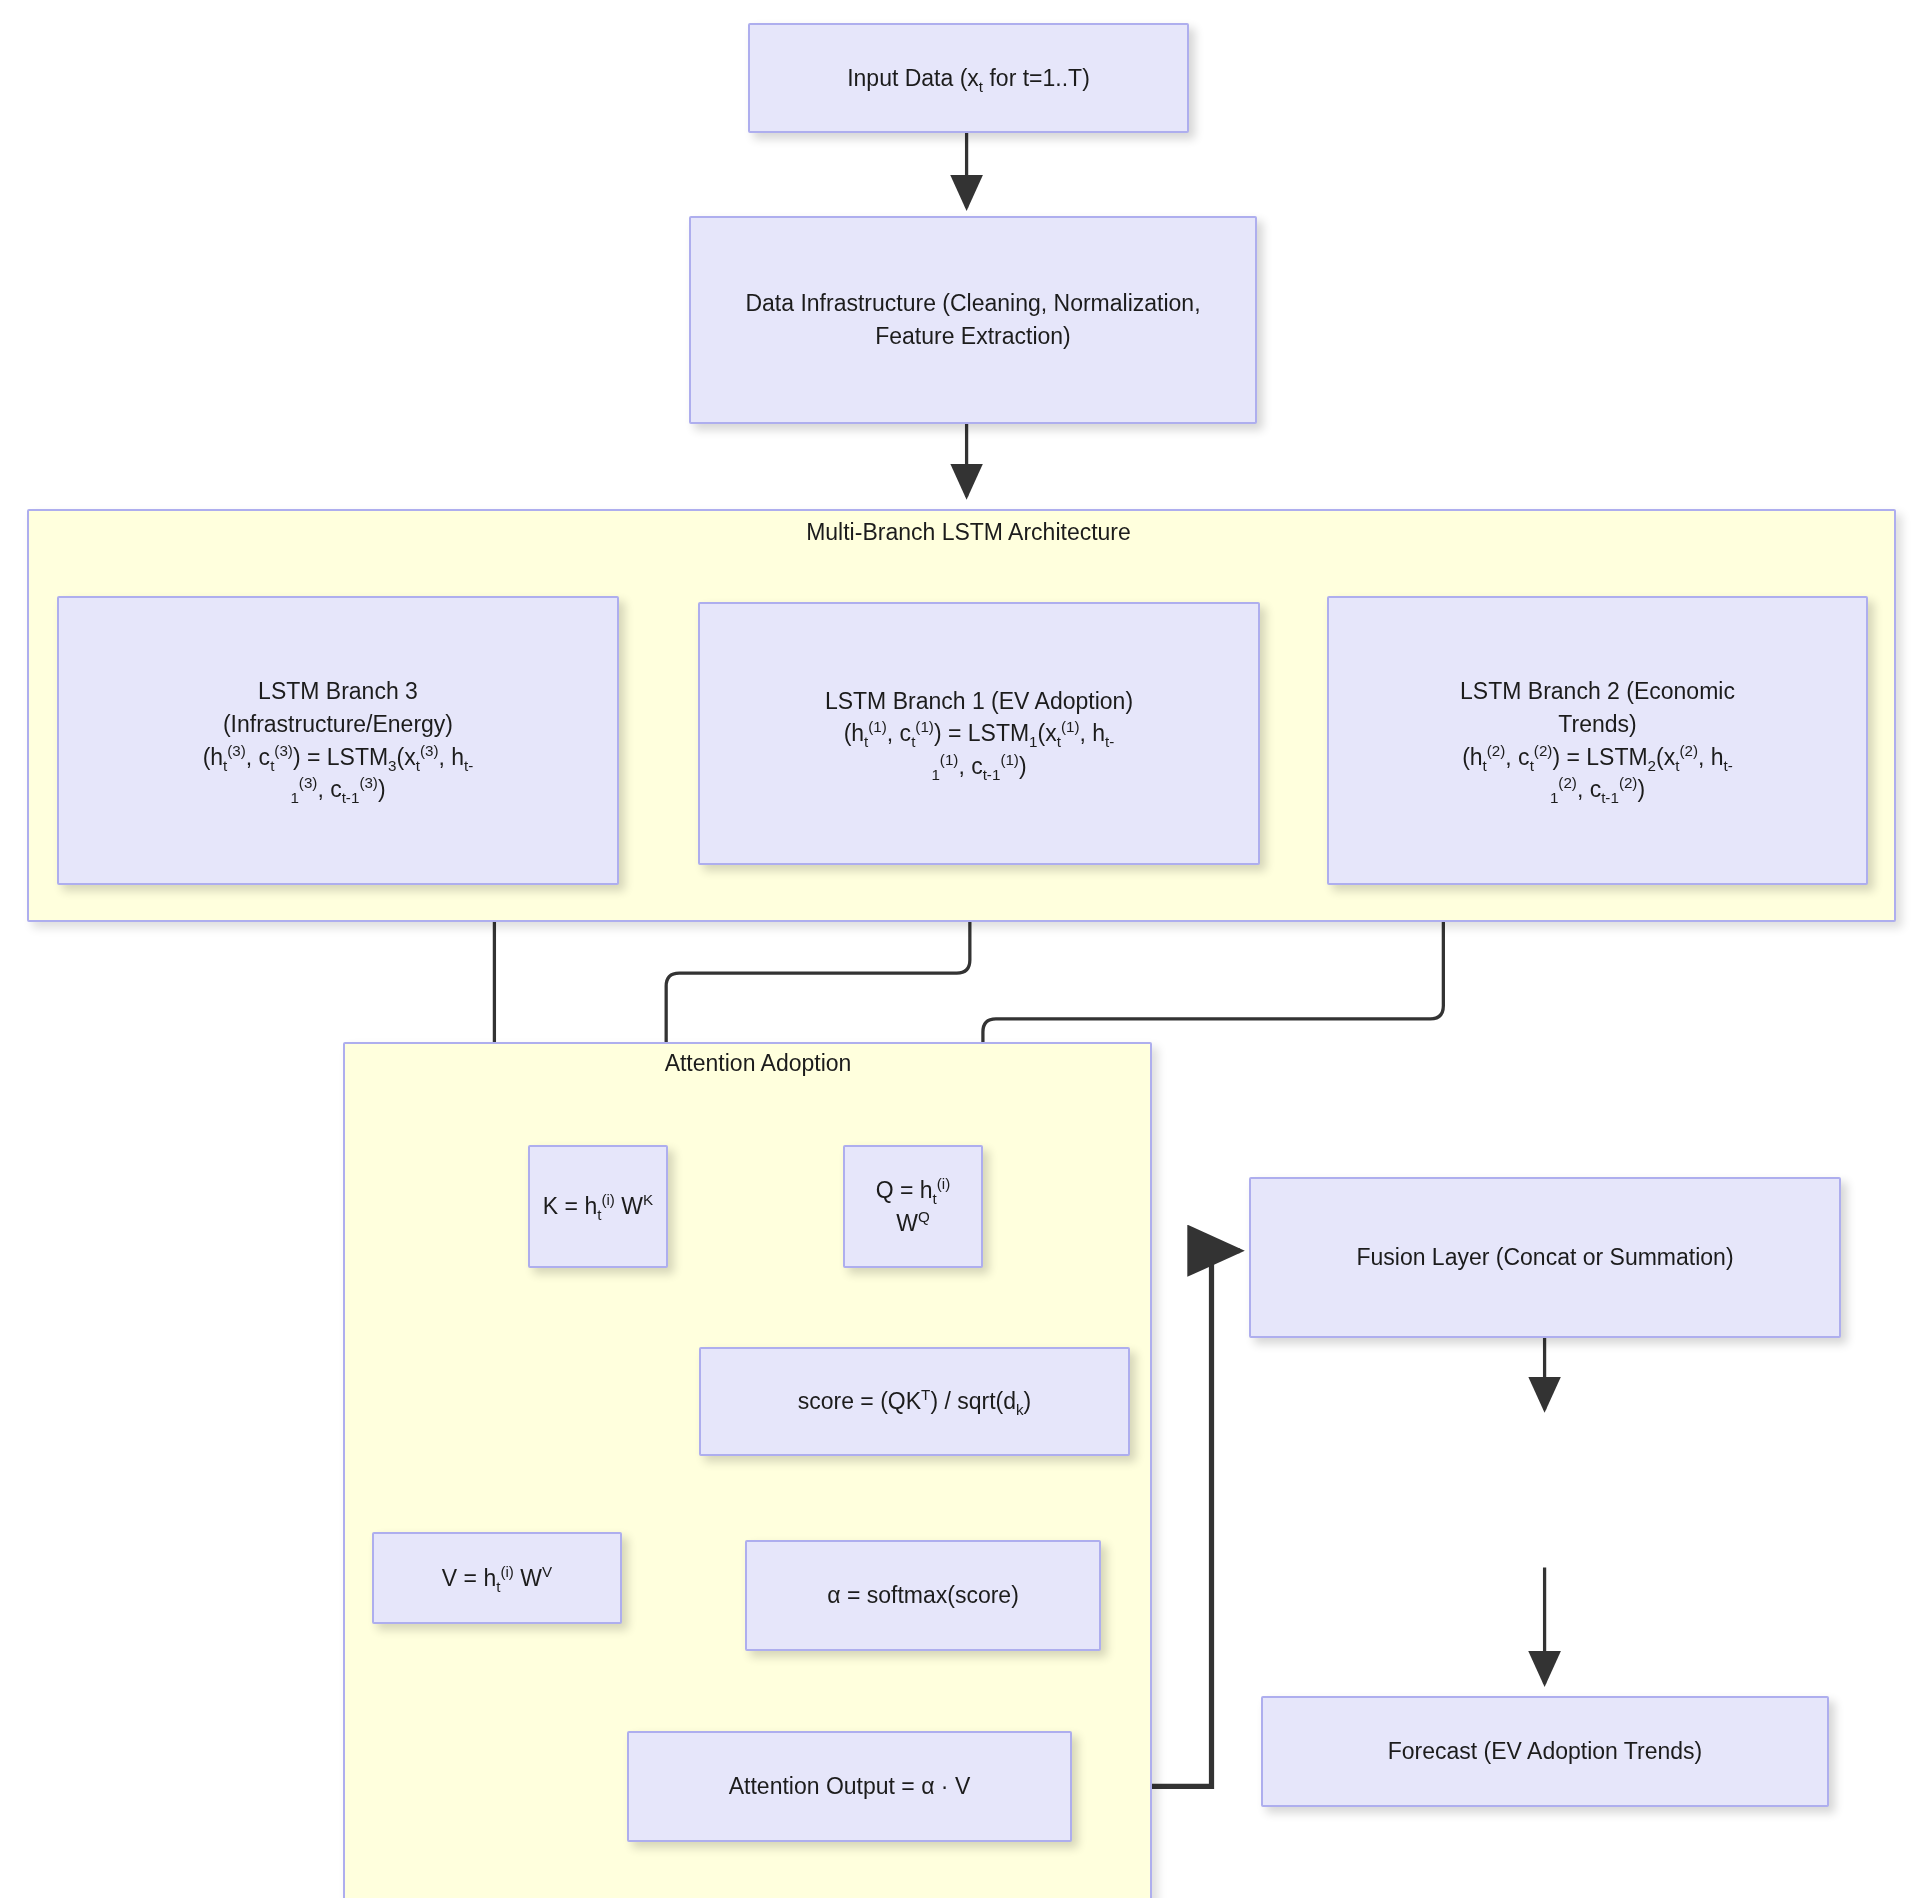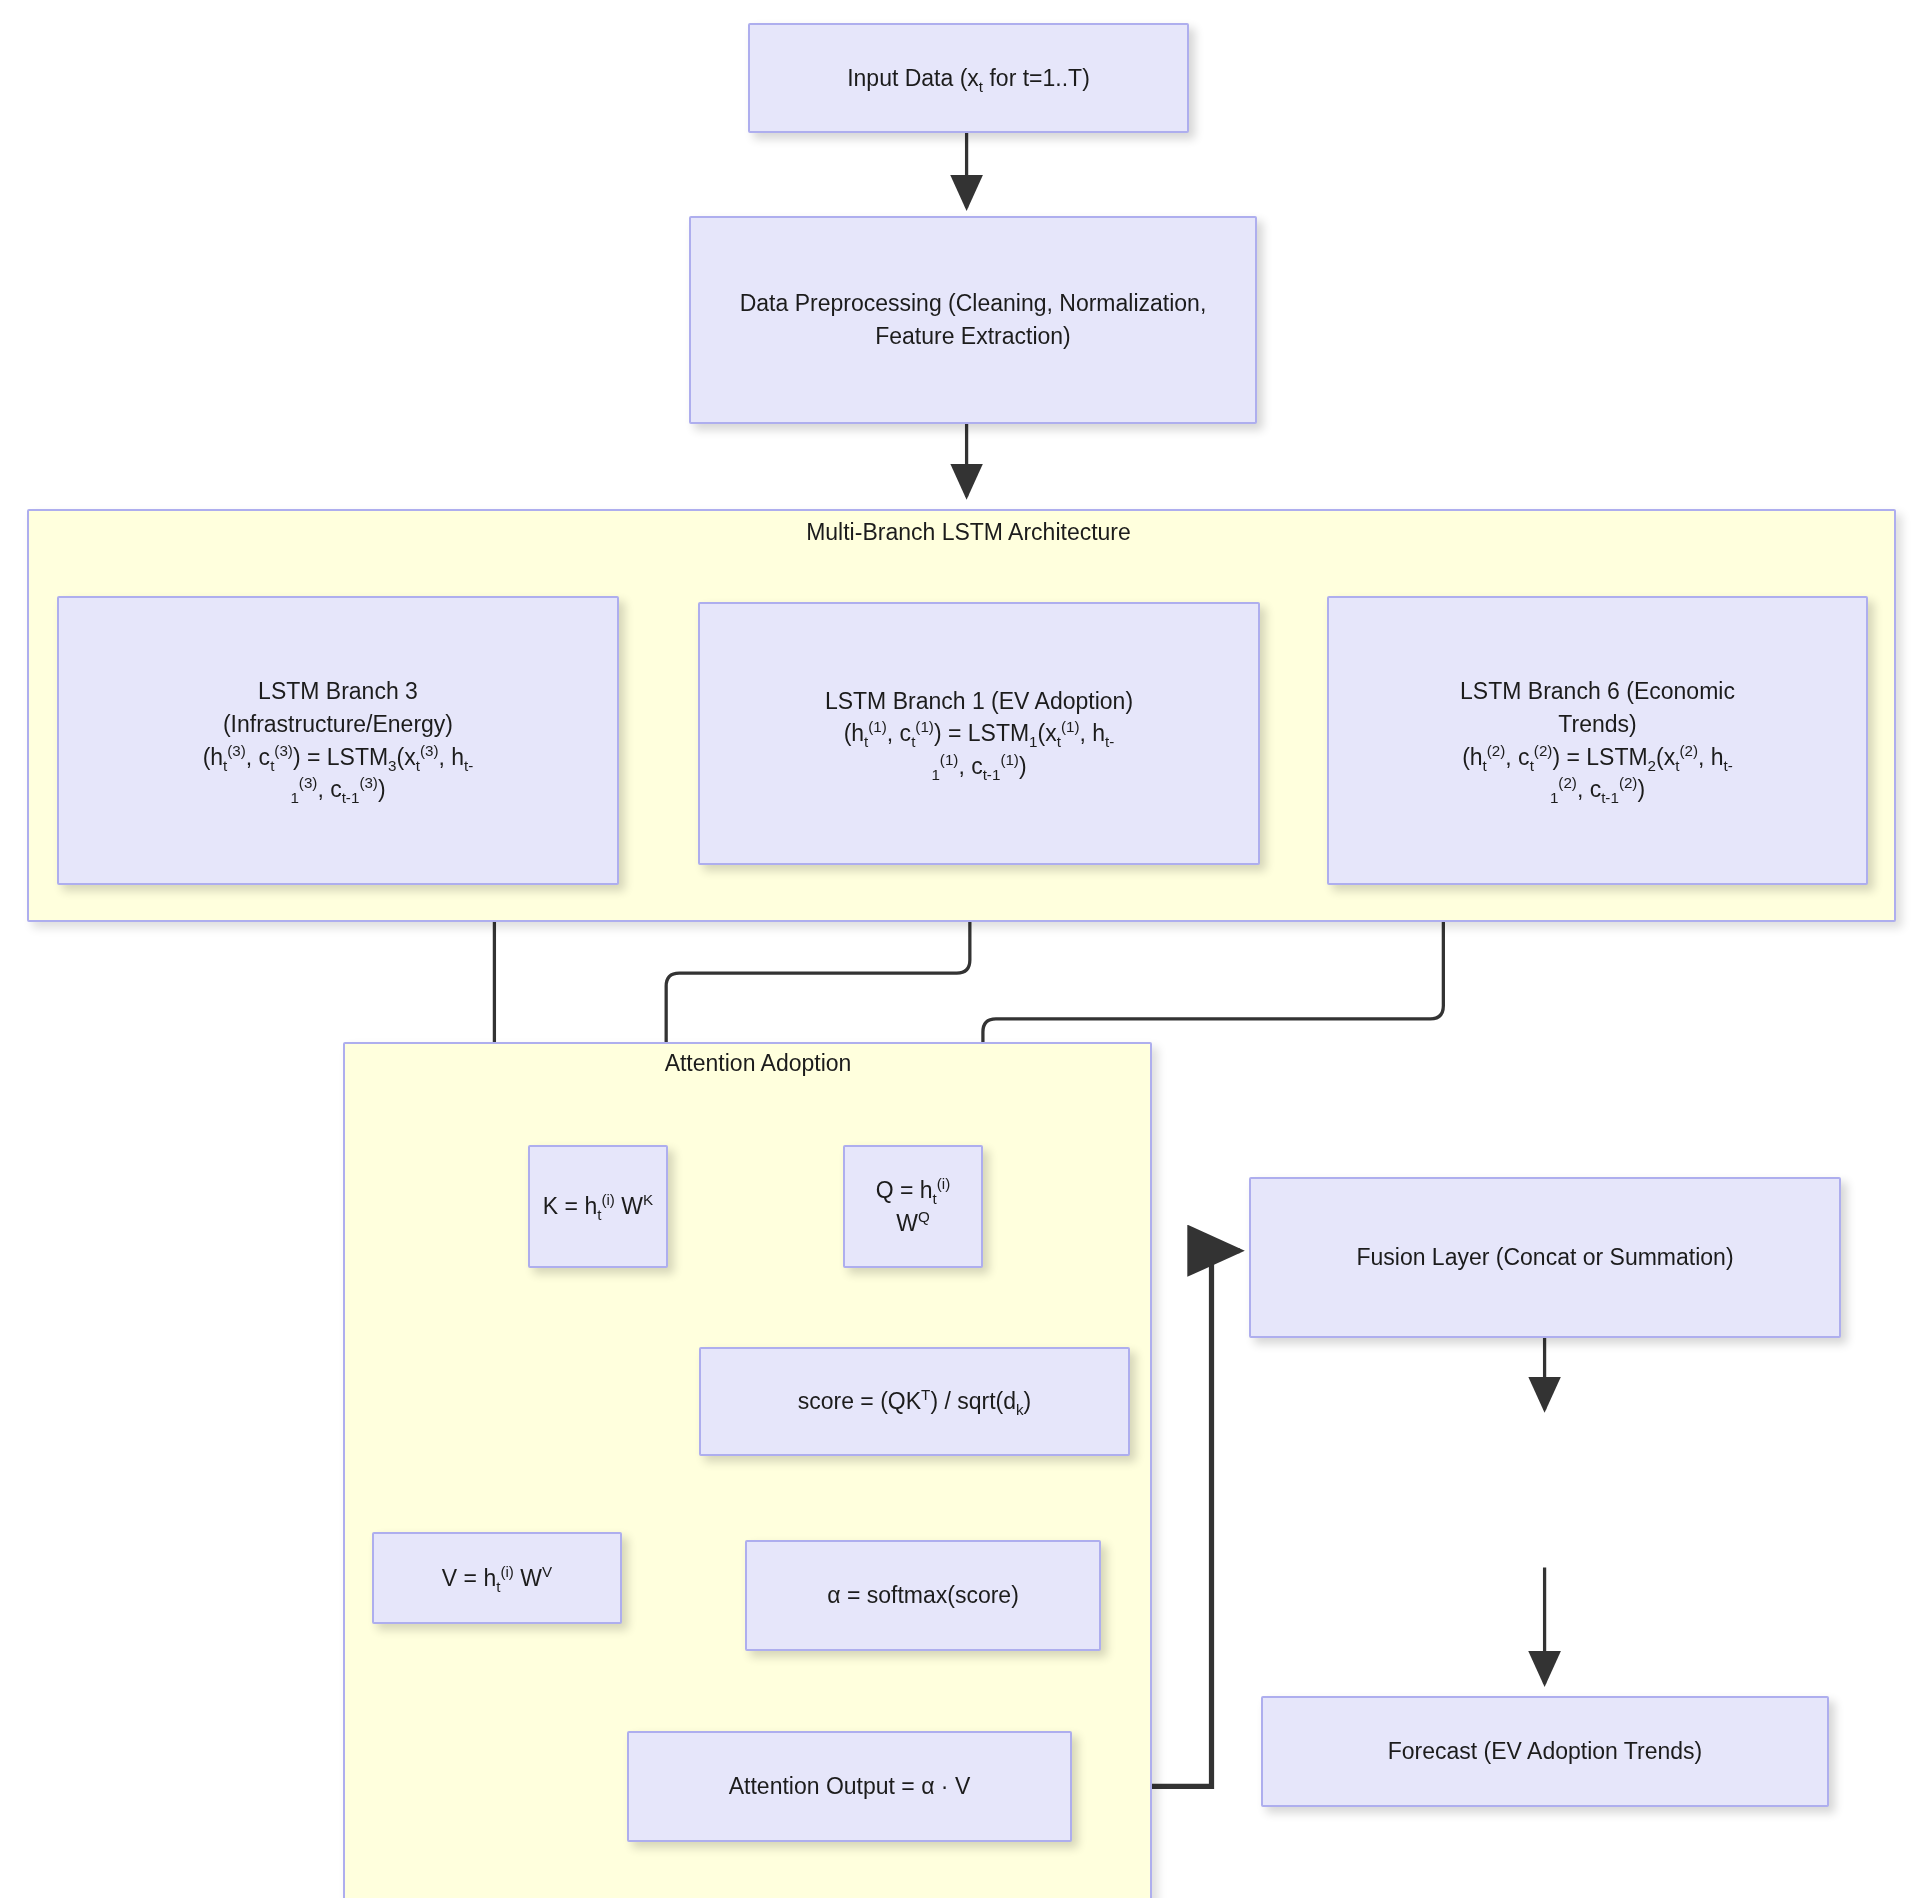--- a/index.html
+++ b/index.html
@@ -72,21 +72,21 @@
   <div class="cluster-label" style="left:681px;top:519px;width:575px;">Multi-Branch LSTM Architecture</div>
 
   <div class="cluster" style="left:343px;top:1042px;width:809px;height:865px;"></div>
   <div class="cluster-label" style="left:588px;top:1050px;width:340px;">Attention Adoption</div>
 
   <div class="node" style="left:748px;top:23px;width:441px;height:110px;">
     <span><span>Input Data (x</span><sub>t</sub><span> for t=1..T)</span></span>
   </div>
 
   <div class="node" style="left:689px;top:216px;width:568px;height:208px;">
-    <span>Data Preprocessing (Cleaning, Normalization, Feature Extraction)</span>
+    <span>Data Infrastructure (Cleaning, Normalization, Feature Extraction)</span>
   </div>
 
   <div class="node" style="left:57px;top:596px;width:562px;height:289px;">
     <div>
       <div class="nl">LSTM Branch 3</div>
       <div class="nl">(Infrastructure/Energy)</div>
       <div class="nl">(h<sub>t</sub><sup>(3)</sup>, c<sub>t</sub><sup>(3)</sup>) = LSTM<sub>3</sub>(x<sub>t</sub><sup>(3)</sup>, h<sub>t-</sub></div>
       <div class="nl"><sub>1</sub><sup>(3)</sup>, c<sub>t-1</sub><sup>(3)</sup>)</div>
     </div>
   </div>
@@ -94,21 +94,21 @@
   <div class="node" style="left:698px;top:602px;width:562px;height:263px;">
     <div>
       <div class="nl">LSTM Branch 1 (EV Adoption)</div>
       <div class="nl">(h<sub>t</sub><sup>(1)</sup>, c<sub>t</sub><sup>(1)</sup>) = LSTM<sub>1</sub>(x<sub>t</sub><sup>(1)</sup>, h<sub>t-</sub></div>
       <div class="nl"><sub>1</sub><sup>(1)</sup>, c<sub>t-1</sub><sup>(1)</sup>)</div>
     </div>
   </div>
 
   <div class="node" style="left:1327px;top:596px;width:541px;height:289px;">
     <div>
-      <div class="nl">LSTM Branch 6 (Economic</div>
+      <div class="nl">LSTM Branch 2 (Economic</div>
       <div class="nl">Trends)</div>
       <div class="nl">(h<sub>t</sub><sup>(2)</sup>, c<sub>t</sub><sup>(2)</sup>) = LSTM<sub>2</sub>(x<sub>t</sub><sup>(2)</sup>, h<sub>t-</sub></div>
       <div class="nl"><sub>1</sub><sup>(2)</sup>, c<sub>t-1</sub><sup>(2)</sup>)</div>
     </div>
   </div>
 
   <div class="node" style="left:528px;top:1145px;width:140px;height:123px;">
     <span>K = h<sub>t</sub><sup>(i)</sup> W<sup>K</sup></span>
   </div>
 

